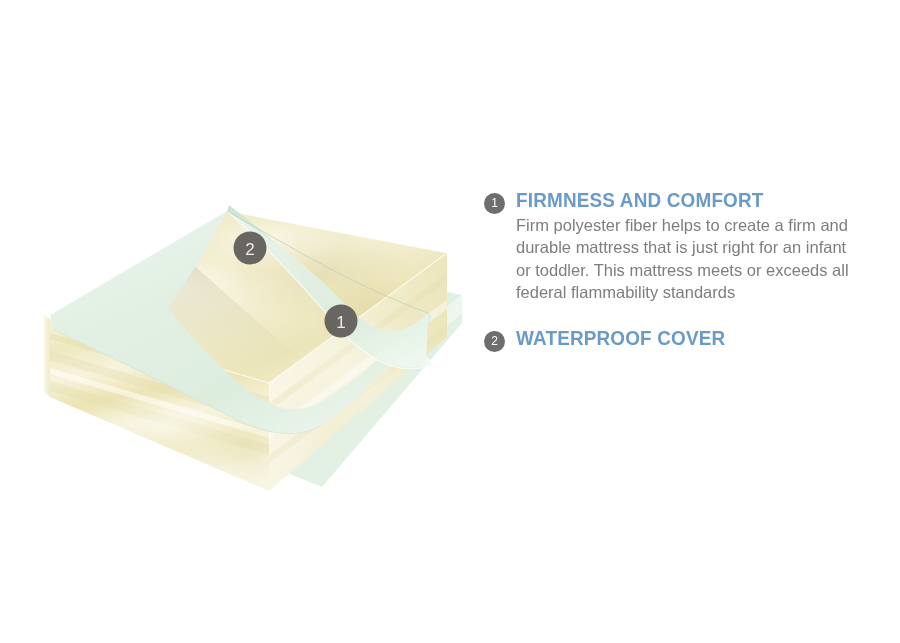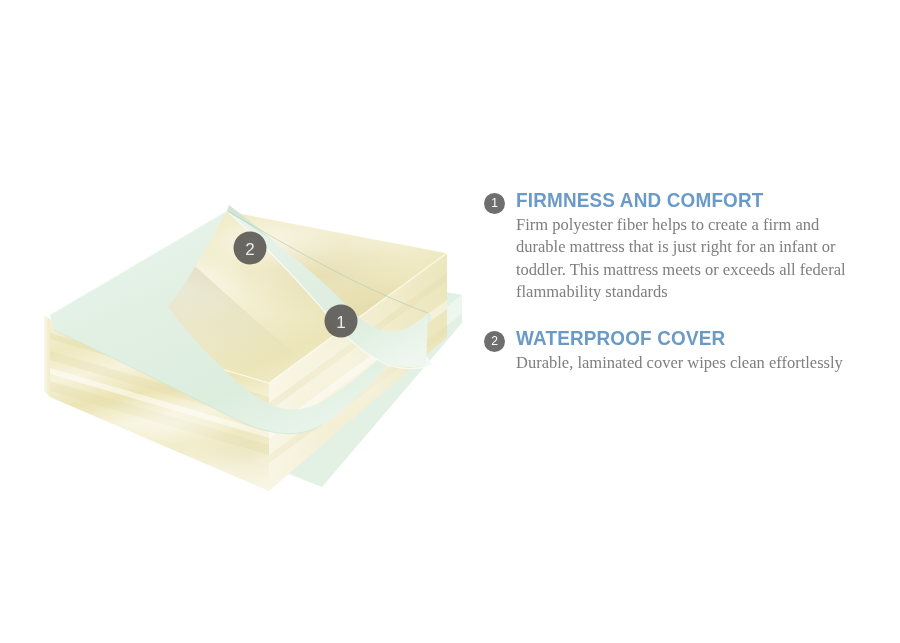--- a/index.html
+++ b/index.html
@@ -73,21 +73,21 @@
     font-weight: bold;
     letter-spacing: 0.2px;
     color: #6a9bc8;
     text-transform: uppercase;
     transform: scaleX(0.9);
     transform-origin: left center;
     white-space: nowrap;
   }
   .feature-body {
     margin: 0;
-    font-family: Liberation Serif, serif;
+    font-family: Liberation Sans, sans-serif;
     font-size: 16.5px;
     line-height: 1.36;
     color: #7e7e7e;
     max-width: 348px;
   }
 </style>
 </head>
 <body>
 
 <div id="canvas">
@@ -276,17 +276,16 @@
 
     <div class="feature">
       <span class="feature-badge">1</span>
       <h3 class="feature-title">Firmness and Comfort</h3>
       <p class="feature-body">Firm polyester fiber helps to create a firm and durable mattress that is just right for an infant or toddler. This mattress meets or exceeds all federal flammability standards</p>
     </div>
 
     <div class="feature">
       <span class="feature-badge">2</span>
       <h3 class="feature-title">Waterproof Cover</h3>
-      <p class="feature-body">Durable, laminated cover wipes clean effortlessly</p>
     </div>
 
   </div>
 </div>
 
 </body></html>

